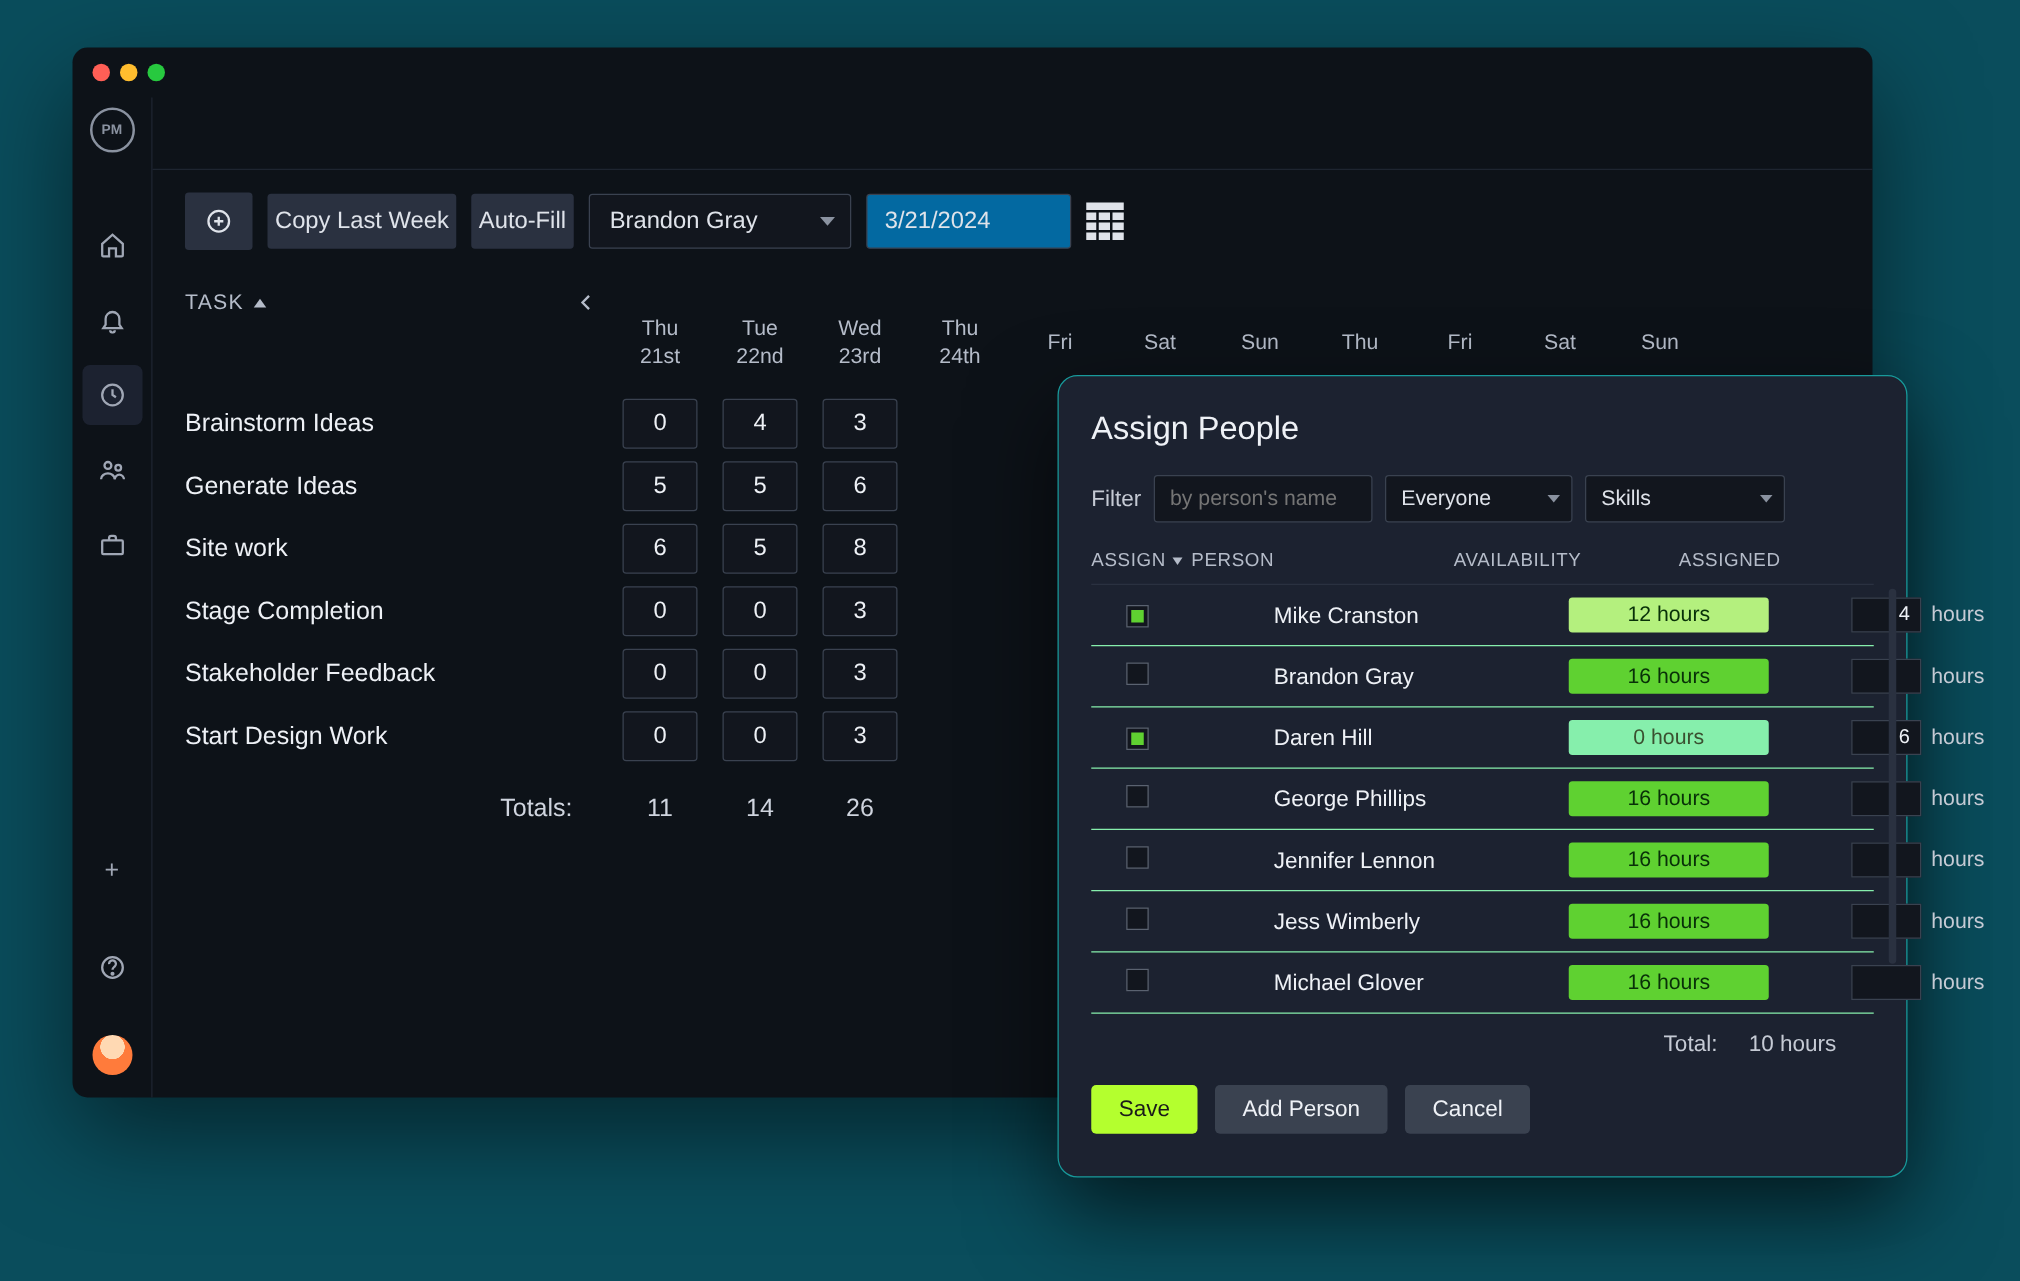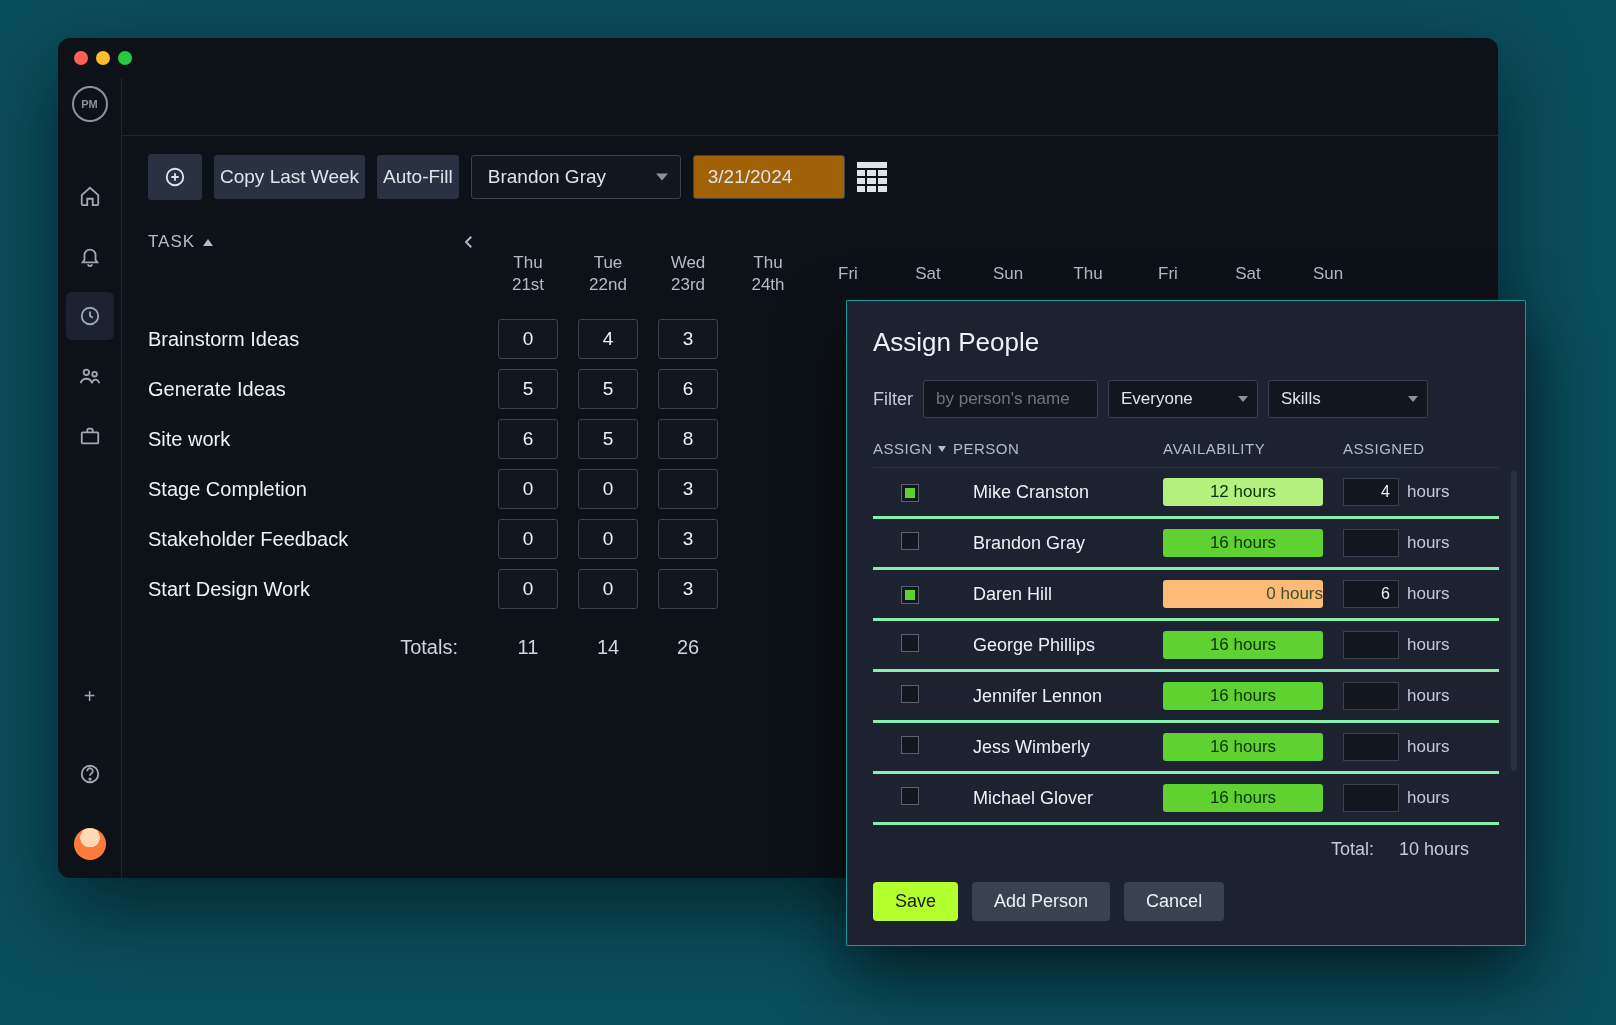--- a/index.html
+++ b/index.html
@@ -81,22 +81,22 @@
   background:#12161e; border:1px solid #3a4250; color:#dfe3ea;
   padding:10px 40px 10px 16px; font-size:19px; border-radius:3px;
   position:relative; display:inline-flex; align-items:center; min-width:190px;
 }
 .select::after {
   content:''; position:absolute; right:12px; top:50%;
   width:0;height:0;border-left:6px solid transparent;border-right:6px solid transparent;
   border-top:7px solid #8a92a0; transform:translateY(-50%);
 }
 .date-input {
-  background:#a16207; border:1px solid #3a4250; color:#dfe3ea;
-  padding:10px 14px; font-size:19px; border-radius:3px; width:152px;
+  background:#0369a1; border:1px solid #3a4250; color:#dfe3ea;
+  padding:10px 14px; font-size:19px; border-radius:3px; width:164px;
 }
 .cal-icon {
   width:30px;height:30px;display:inline-grid;grid-template-columns:repeat(3,1fr);
   grid-template-rows:6px repeat(3,1fr);gap:2px;background:transparent;
 }
 .cal-icon span{background:#dfe3ea;}
 .cal-icon .hdr{grid-column:1/4;background:#dfe3ea;}
 .grid-area { padding:0 26px; }
 .grid-header {
   display:grid;
@@ -134,23 +134,23 @@
 }
 .totals-label { text-align:right; padding-right:30px; }
 
 
 .dialog {
   position:absolute;
   top:300px; left:846px;
   width:680px;
   background:#1c2230;
   border:1px solid #189a9b;
-  border-radius:1px;
+  border-radius:16px;
   box-shadow:0 30px 70px rgba(0,0,0,0.6);
-  padding:26px 26px 24px;
+  padding:26px 26px 34px;
   color:#eef1f6;
 }
 .dlg-title { font-size:26px; font-weight:400; margin-bottom:22px; }
 .dlg-filter-row { display:flex;align-items:center;gap:10px;margin-bottom:14px; }
 .dlg-filter-label { color:#c5cad4; font-size:18px;text-align:right; }
 .dlg-input {
   background:#12161e;border:1px solid #3a4250;color:#d946ef;
   padding:8px 12px;font-size:17px;border-radius:3px;width:175px;
 }
 .dlg-select {
@@ -167,33 +167,33 @@
 .dlg-head-row {
   display:grid; grid-template-columns: 100px 190px 180px 150px;
   font-size:15px; color:#b5bcc9; letter-spacing:0.5px;
   padding:8px 0 10px; border-bottom:1px solid #2a3140;
 }
 .dlg-head-assign { display:flex;align-items:center;gap:5px;}
 .dlg-head-assign .caret{width:0;height:0;border-left:4px solid transparent;border-right:4px solid transparent;border-top:6px solid #b5bcc9;}
 .person-row {
   display:grid; grid-template-columns: 100px 190px 180px 150px;
   align-items:center; padding:10px 0;
-  border-bottom:3px solid #86efac; font-size:18px;
+  border-bottom:1px solid #86efac; font-size:18px;gap:46px;
 }
 .chk {
   width:18px;height:18px;border:1px solid #5a6270;background:#12161e;
   display:inline-flex;align-items:center;justify-content:center;margin-left:28px;
 }
 .chk.checked::after{content:'';width:10px;height:10px;background:#5fd131;}
 .avail {
   width:160px;padding:4px 0;text-align:center;border-radius:3px;font-size:17px;color:#083008;
 }
 .avail-light { background:#b4f07e; }
 .avail-green { background:#5fd131; }
-.avail-pale  { background:#fdba74; color:#3a5030;text-align:right;}
+.avail-pale  { background:#86efac; color:#3a5030;}
 .assigned-cell { display:flex;align-items:center;gap:8px; }
 .num-box {
   width:56px;height:28px;border:1px solid #3a4250;background:#12161e;
   text-align:right;padding:2px 8px;font-size:16px;color:#eef1f6;
 }
 .hours-l { font-size:17px;color:#c5cad4; }
 .dlg-total-row { text-align:right; color:#c5cad4; font-size:18px; padding:14px 30px 0 0;}
 .dlg-actions { display:flex; gap:14px; justify-content:flex-start; margin-top:22px; }
 .dlg-btn {
   padding:9px 22px;font-size:18px;border:none;border-radius:4px;cursor:pointer;

